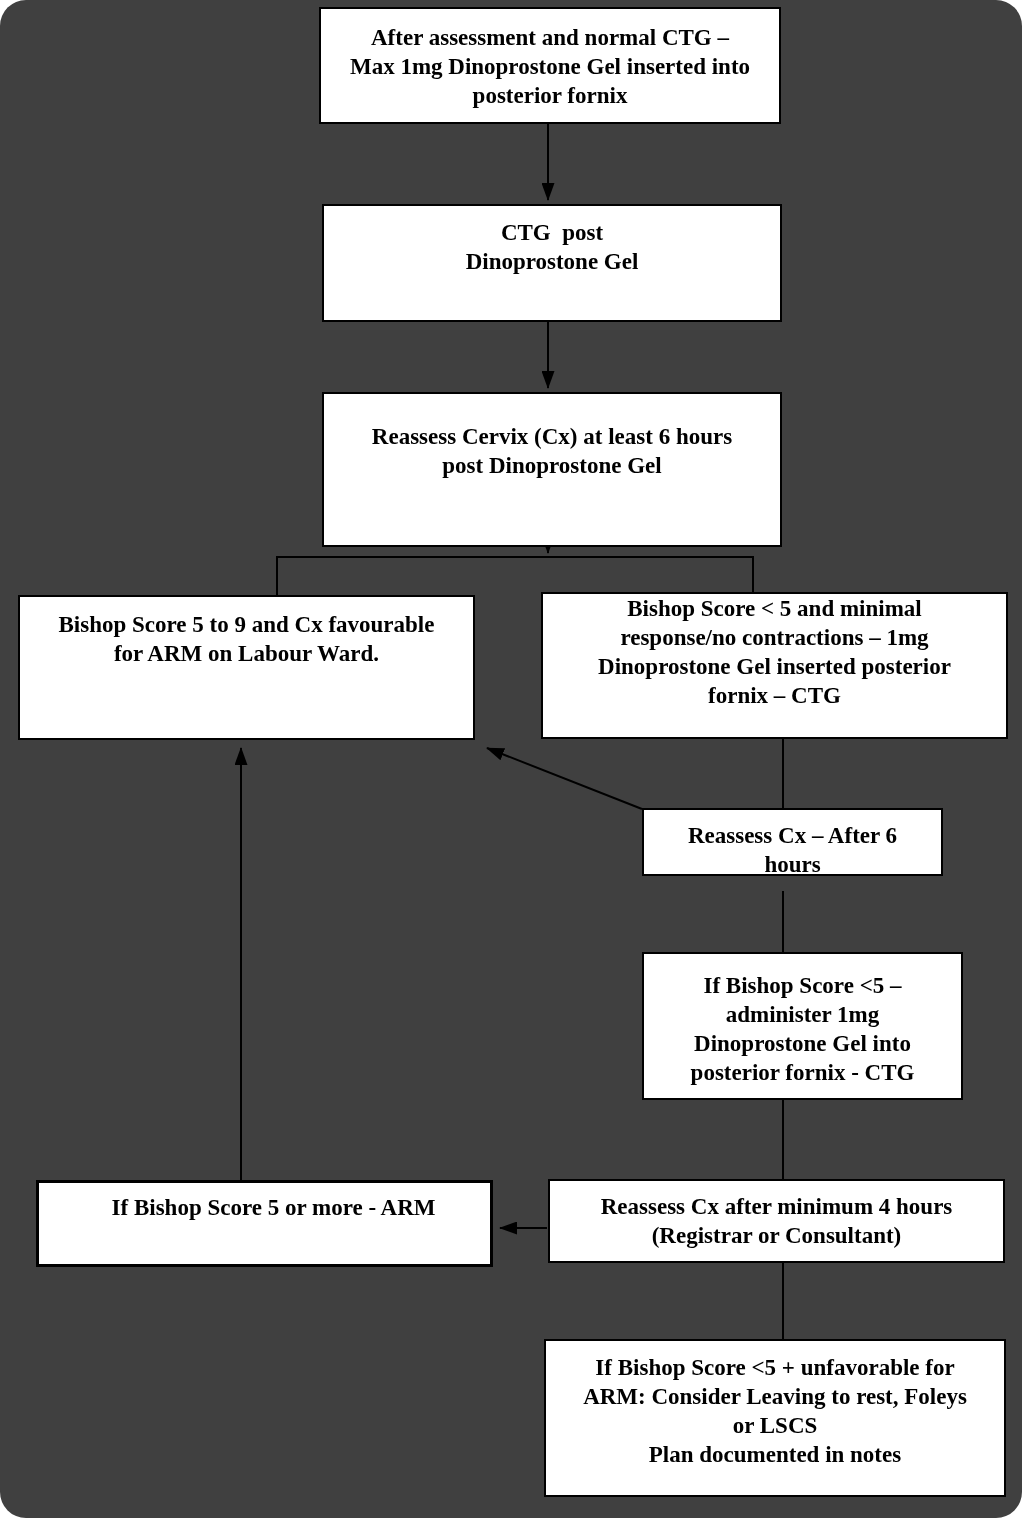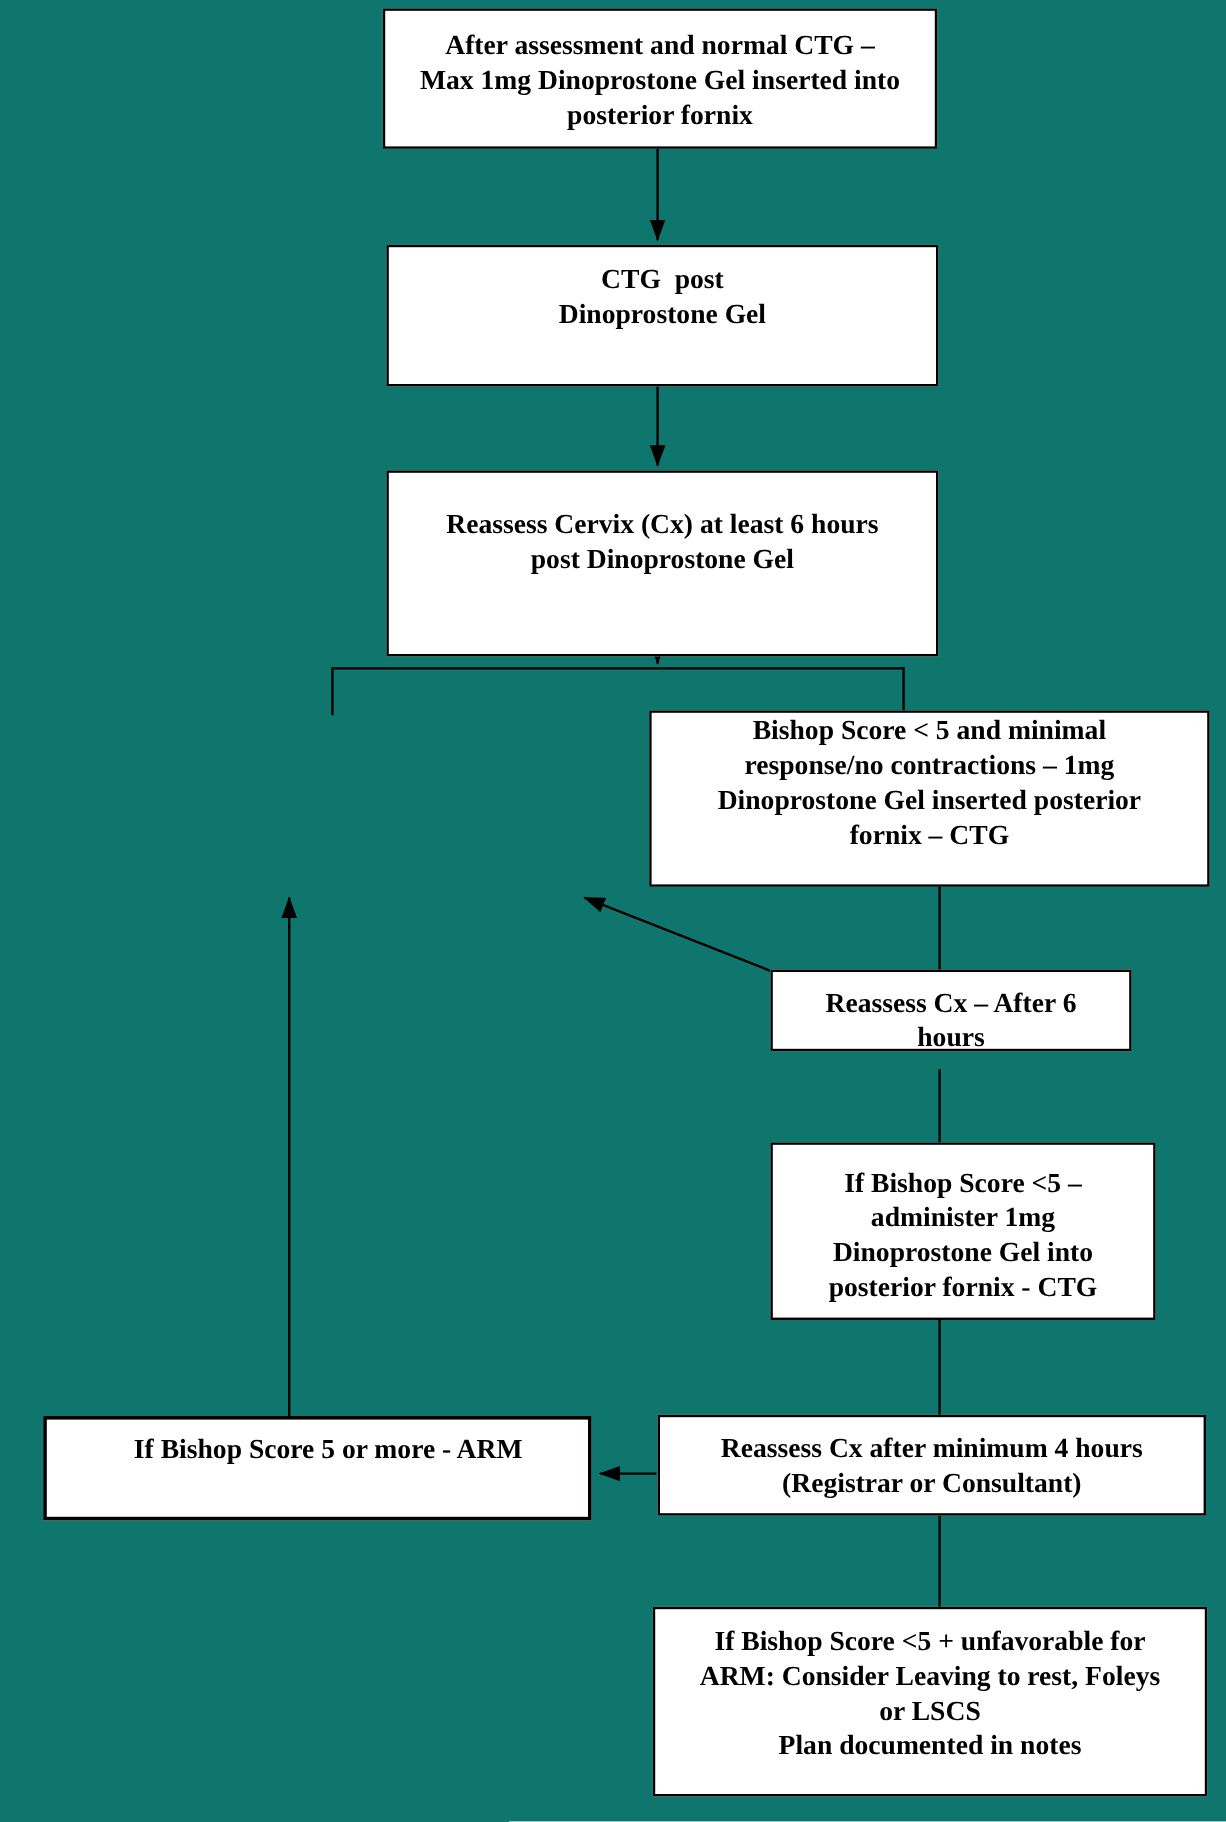--- a/index.html
+++ b/index.html
@@ -4,23 +4,24 @@
 <style>
   html, body {
     margin: 0;
     padding: 0;
     background: #ffffff;
   }
   .canvas {
     position: relative;
     width: 1022px;
     height: 1518px;
-    background: #0f766e;
+    background: #404040;
     font-family: "Liberation Serif", "DejaVu Serif", serif;
     overflow: hidden;
+    border-radius: 26px;
   }
   .connectors {
     position: absolute;
     left: 0;
     top: 0;
     width: 1022px;
     height: 1518px;
     pointer-events: none;
   }
   .node {
@@ -70,20 +71,22 @@
   <div class="node" style="left:319px; top:7px; width:462px; height:117px; padding-top:14px;">After assessment and normal CTG –
 Max 1mg Dinoprostone Gel inserted into
 posterior fornix</div>
 
   <div class="node" style="left:322px; top:204px; width:460px; height:118px; padding-top:12px;">CTG  post
 Dinoprostone Gel</div>
 
   <div class="node" style="left:322px; top:392px; width:460px; height:155px; padding-top:28px;">Reassess Cervix (Cx) at least 6 hours
 post Dinoprostone Gel</div>
 
+  <div class="node" style="left:18px; top:595px; width:457px; height:145px; padding-top:13px;">Bishop Score 5 to 9 and Cx favourable
+for ARM on Labour Ward.</div>
 
   <div class="node" style="left:541px; top:592px; width:467px; height:147px; ">Bishop Score &lt; 5 and minimal
 response/no contractions – 1mg
 Dinoprostone Gel inserted posterior
 fornix – CTG</div>
 
   <div class="node" style="left:642px; top:808px; width:301px; height:68px; padding-top:11px;">Reassess Cx – After 6
 hours</div>
 
   <div class="node" style="left:642px; top:952px; width:321px; height:148px; padding-top:17px;">If Bishop Score &lt;5 –

